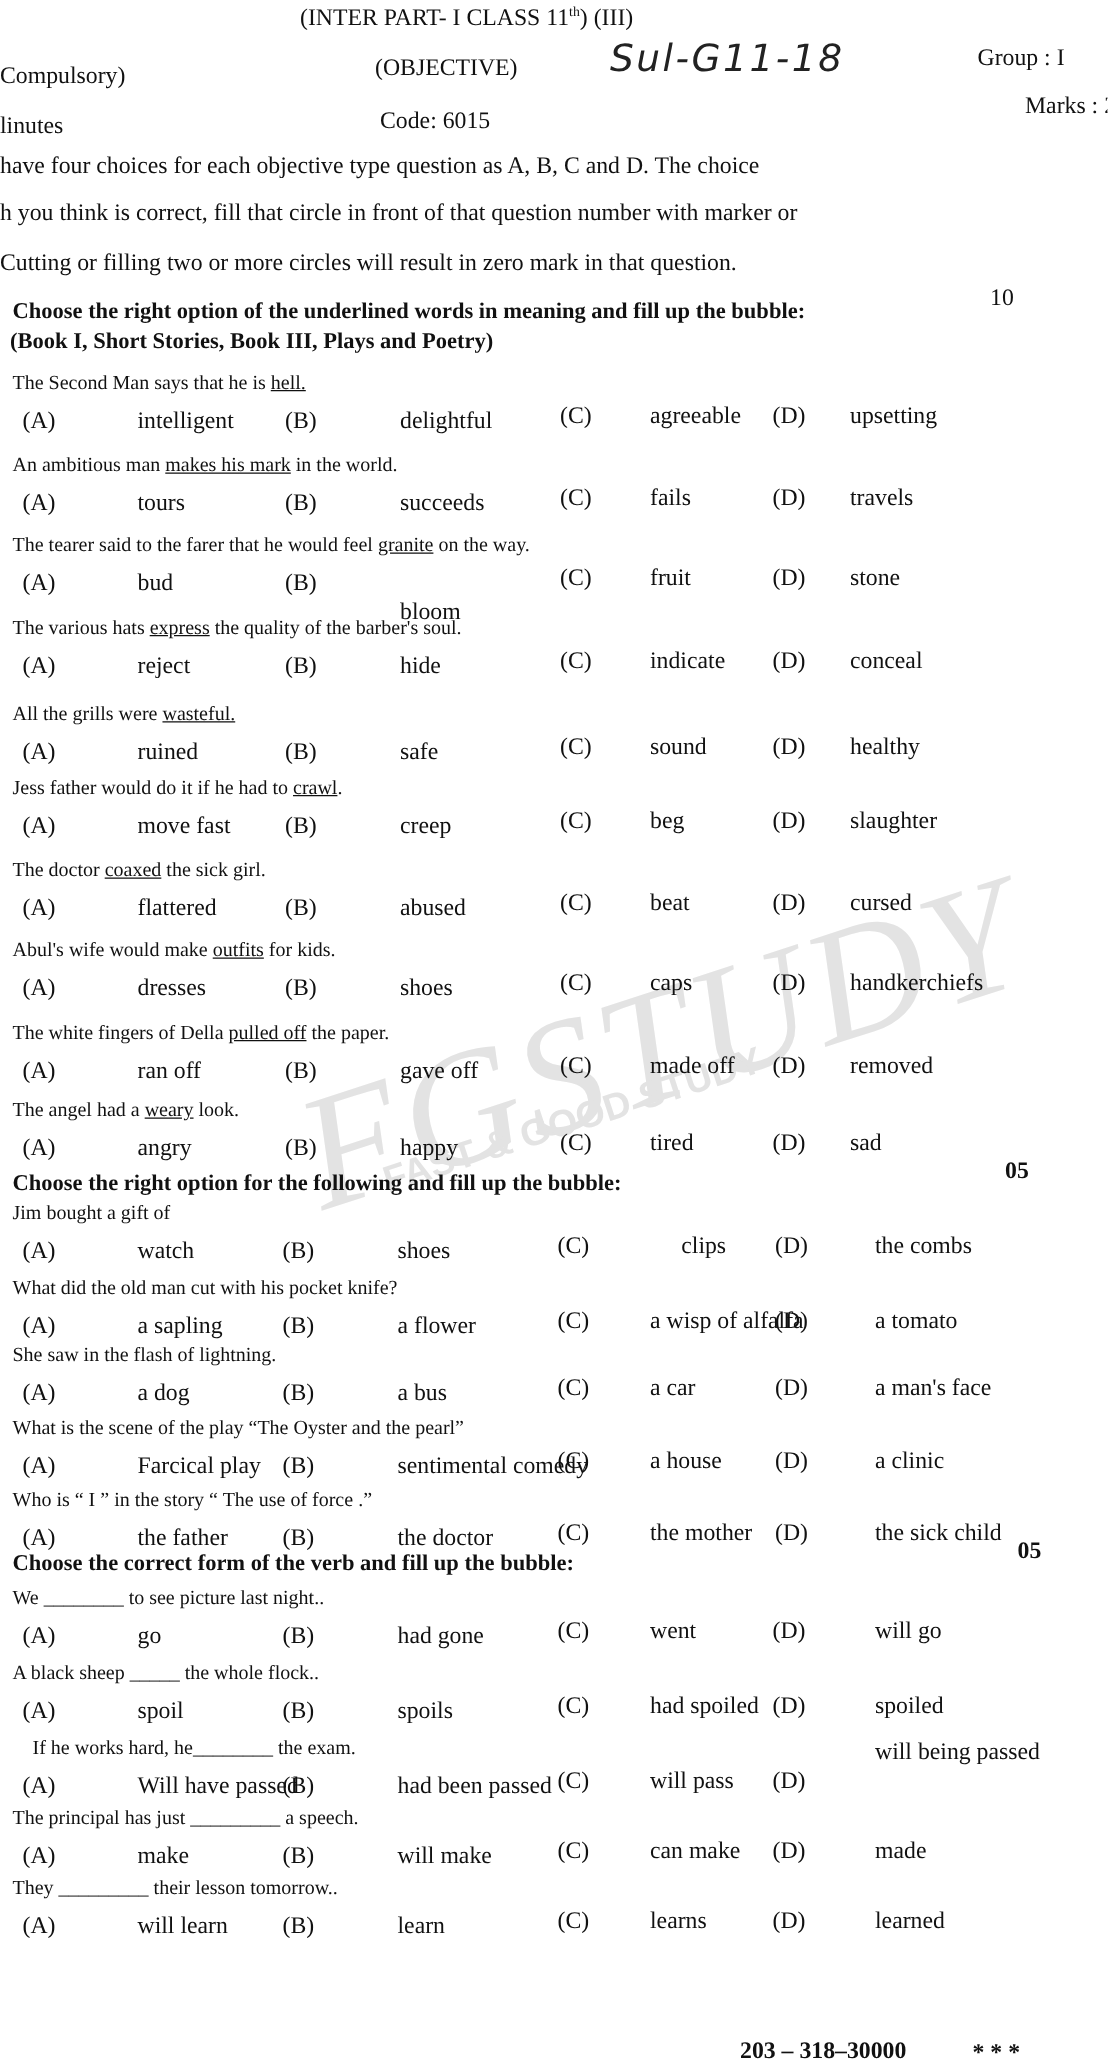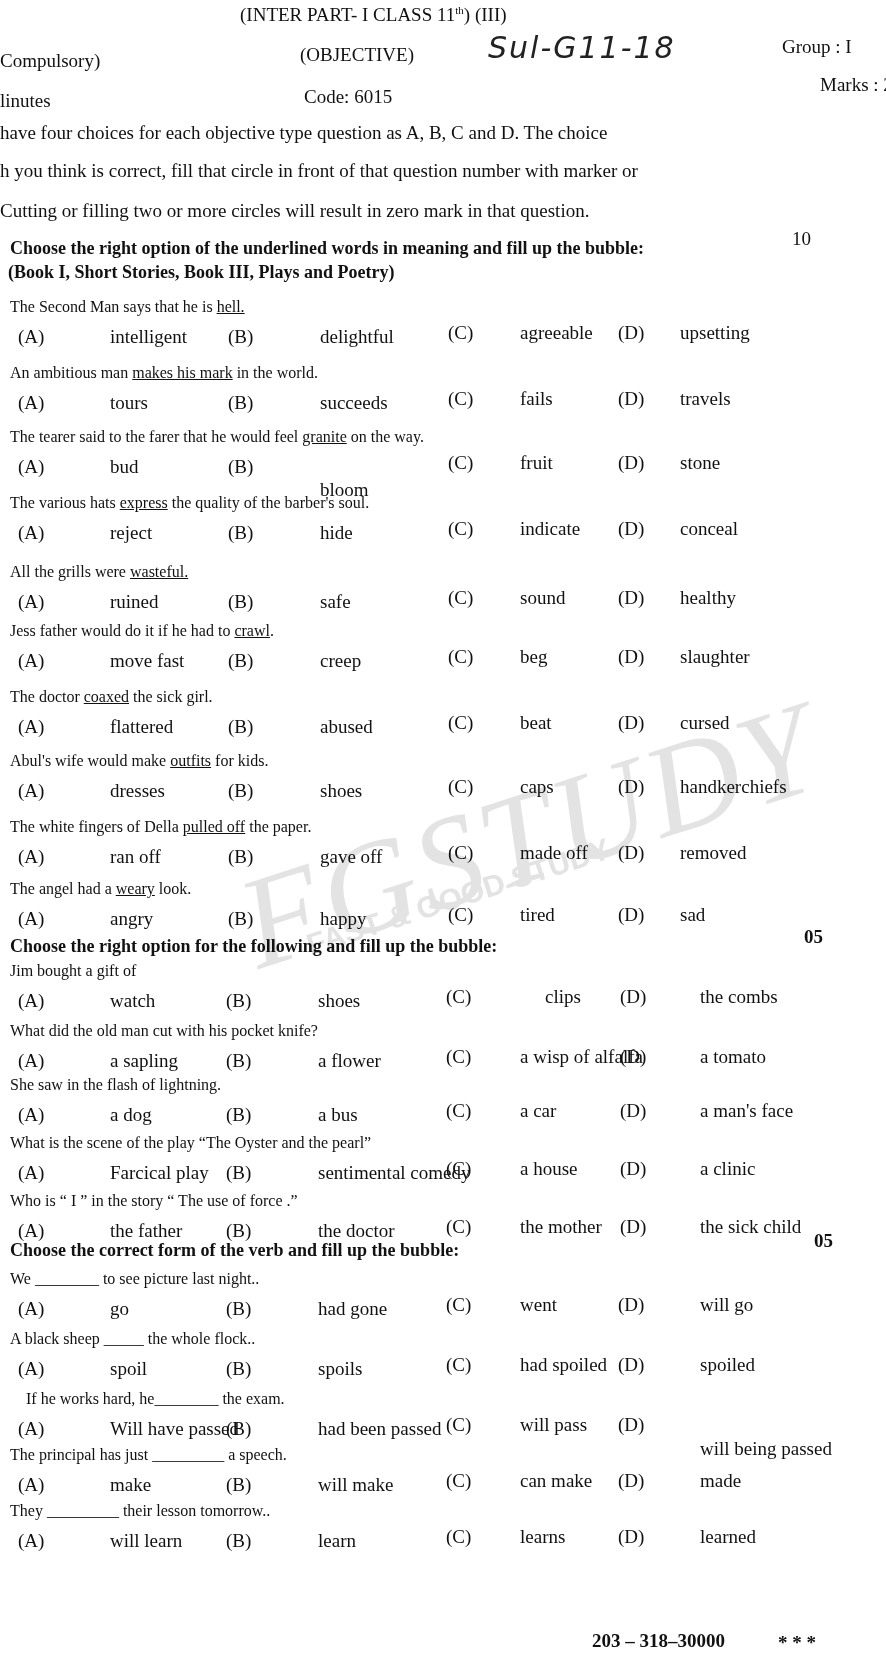--- a/index.html
+++ b/index.html
@@ -198,21 +198,21 @@
     <div class="abs opt" style="left:618px; top:1354px;">(D)</div>
     <div class="abs opt" style="left:700px; top:1354px;">spoiled</div>
     <div class="abs q" style="left:10px; top:1390px;margin-left:16px;"><span>If he works hard,  he________ the exam.</span></div>
     <div class="abs opt" style="left:18px; top:1418px;">(A)</div>
     <div class="abs opt" style="left:110px; top:1418px;">Will have passed</div>
     <div class="abs opt" style="left:226px; top:1418px;">(B)</div>
     <div class="abs opt" style="left:318px; top:1418px;">had been passed</div>
     <div class="abs opt" style="left:446px; top:1414px;">(C)</div>
     <div class="abs opt" style="left:520px; top:1414px;">will pass</div>
     <div class="abs opt" style="left:618px; top:1414px;">(D)</div>
-    <div class="abs opt" style="left:700px; top:1438px;text-align:center;">will being passed</div>
+    <div class="abs opt" style="left:700px; top:1391px;text-align:center;">will being passed</div>
     <div class="abs q" style="left:10px; top:1446px;"><span>The principal has just _________ a speech.</span></div>
     <div class="abs opt" style="left:18px; top:1474px;">(A)</div>
     <div class="abs opt" style="left:110px; top:1474px;">make</div>
     <div class="abs opt" style="left:226px; top:1474px;">(B)</div>
     <div class="abs opt" style="left:318px; top:1474px;">will make</div>
     <div class="abs opt" style="left:446px; top:1470px;">(C)</div>
     <div class="abs opt" style="left:520px; top:1470px;">can make</div>
     <div class="abs opt" style="left:618px; top:1470px;">(D)</div>
     <div class="abs opt" style="left:700px; top:1470px;">made</div>
     <div class="abs q" style="left:10px; top:1502px;"><span>They _________ their lesson tomorrow..</span></div>

